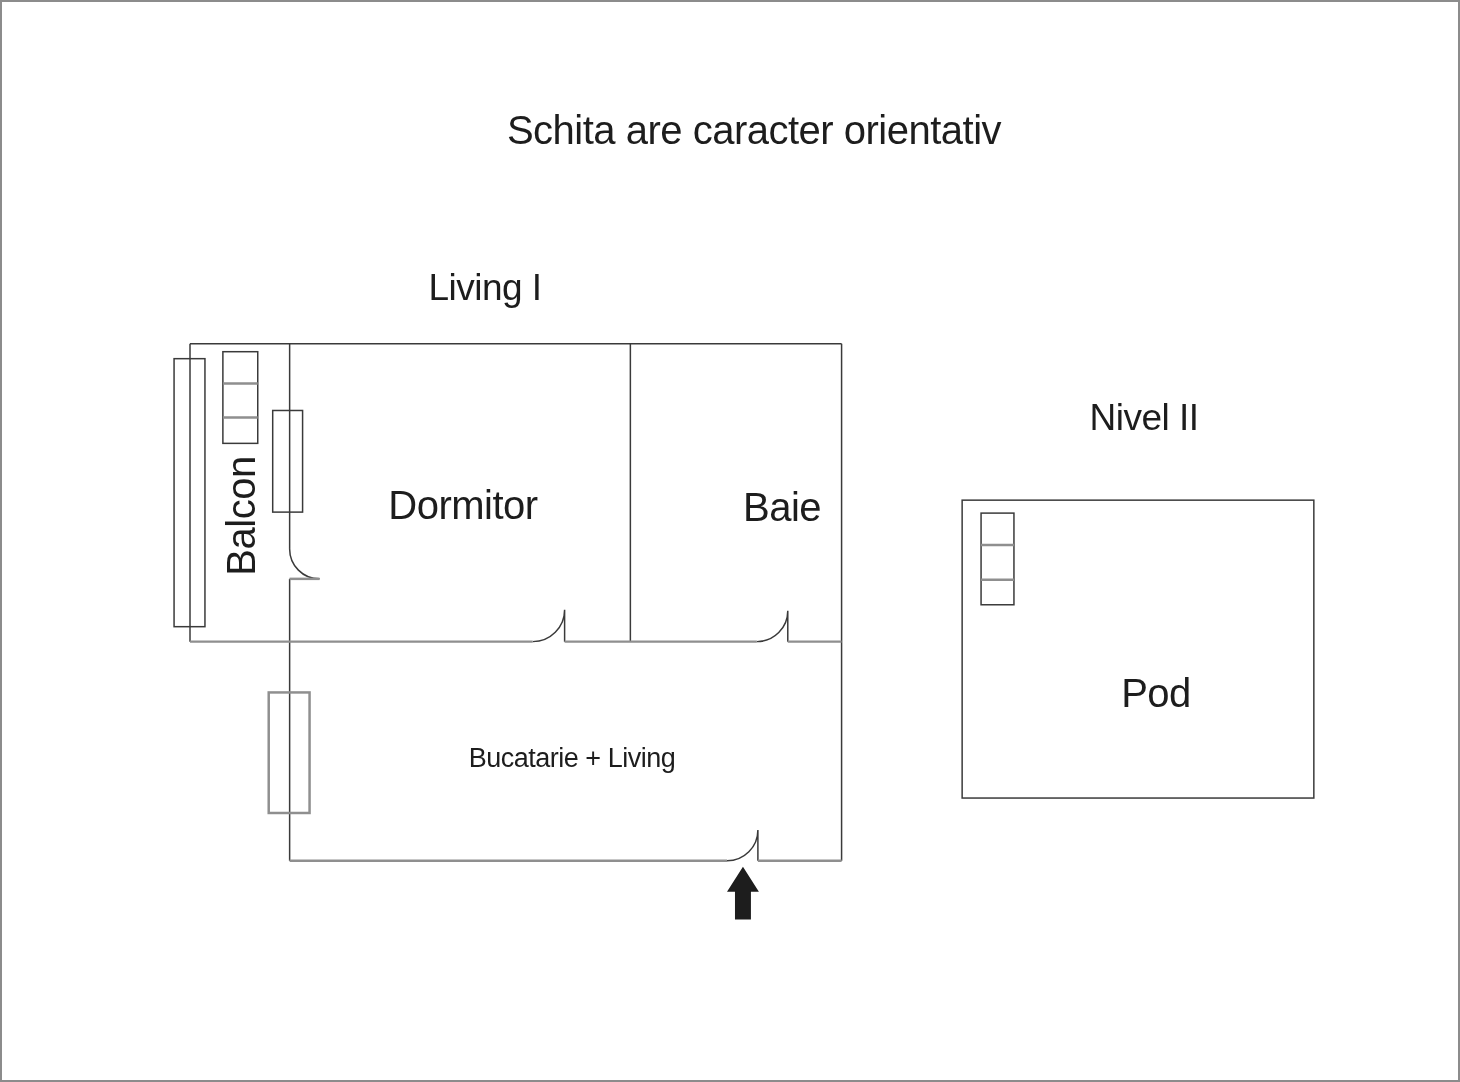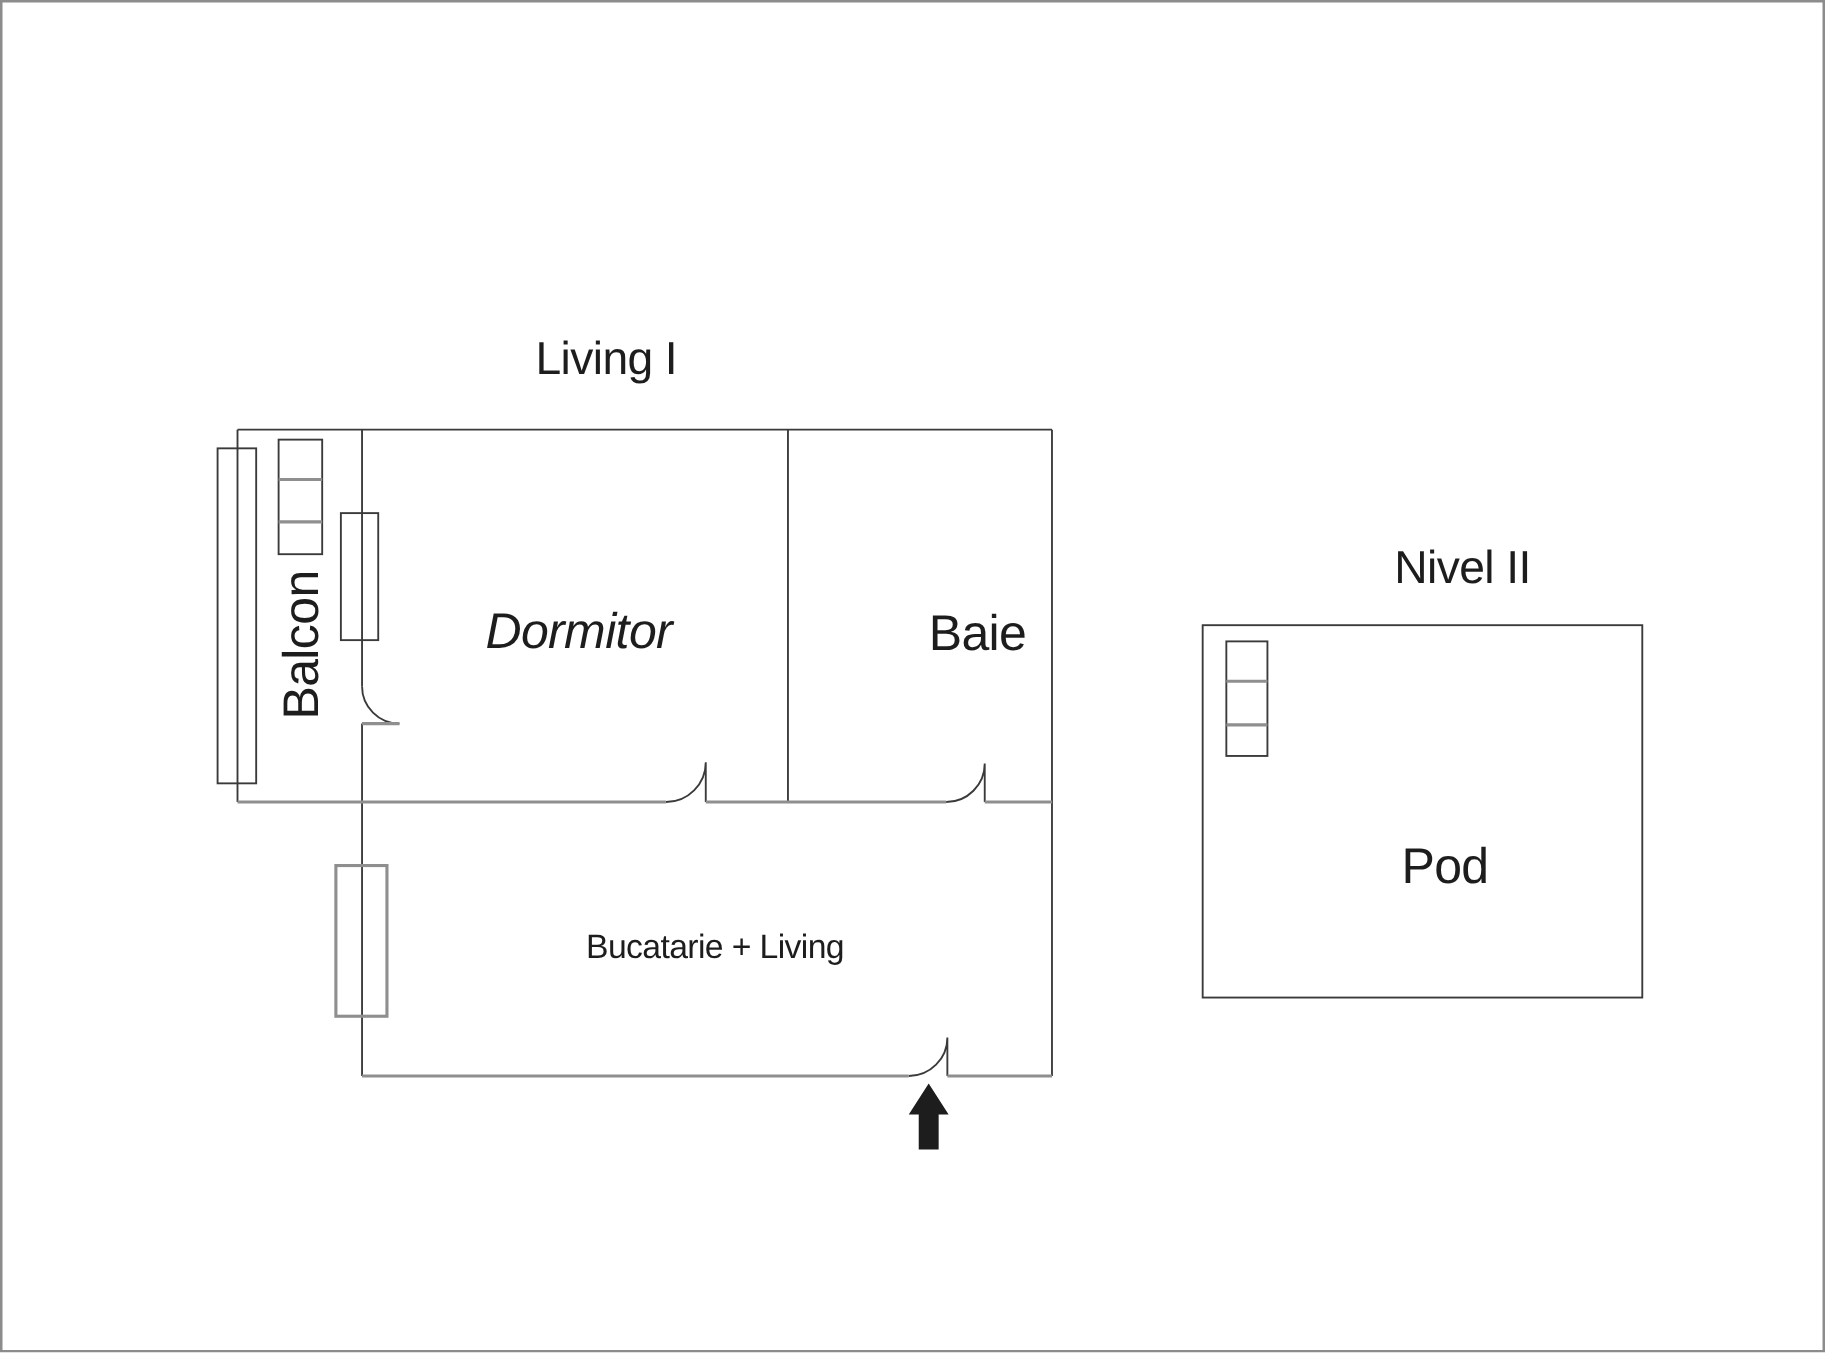--- a/index.html
+++ b/index.html
@@ -27,22 +27,22 @@
   .lbl {
     position: absolute;
     transform: translate(-50%, -50%);
     color: #1d1d1d;
     white-space: nowrap;
     letter-spacing: -0.5px;
     line-height: 1;
   }
   .lbl-title    { left: 752px;  top: 128px; font-size: 40px; }
   .lbl-nivel1   { left: 483px;  top: 285px; font-size: 37px; }
-  .lbl-nivel2   { left: 1142px; top: 452px; font-size: 37px; margin-left: 26px; }
-  .lbl-dormitor { left: 461px;  top: 503px; font-size: 40px; font-style: italic; }
+  .lbl-nivel2   { left: 1142px; top: 415px; font-size: 37px; }
+  .lbl-dormitor { left: 461px;  top: 503px; font-size: 40px; }
   .lbl-baie     { left: 736px;  top: 505px; font-size: 40px; margin-left: 44px; }
   .lbl-bucatarie{ left: 570px;  top: 756px; font-size: 27px; }
   .lbl-pod      { left: 1154px; top: 657px; font-size: 40px; margin-top: 34px; }
   .lbl-balcon   { left: 239px;  top: 514px; font-size: 40px;
                   transform: translate(-50%, -50%) rotate(-90deg); }
 </style>
 </head>
 <body>
 
 <div class="canvas">
@@ -72,20 +72,21 @@
       <path d="M288,862 H727 M758,862 H842"></path>
       <path d="M288,579 H318"></path>
       <rect x="267" y="693" width="41" height="121"></rect>
       <path d="M221,383 H256 M221,417 H256"></path>
       <path d="M982,545 H1015 M982,580 H1015"></path>
     </g>
 
     <polygon points="743,868 759,893 751,893 751,921 735,921 735,893 727,893" fill="#1d1d1d"></polygon>
   </svg>
 
+  <div class="lbl lbl-title">Schita are caracter orientativ</div>
   <div class="lbl lbl-nivel1">Living I</div>
   <div class="lbl lbl-balcon">Balcon</div>
   <div class="lbl lbl-dormitor">Dormitor</div>
   <div class="lbl lbl-baie">Baie</div>
   <div class="lbl lbl-bucatarie">Bucatarie + Living</div>
   <div class="lbl lbl-nivel2">Nivel II</div>
   <div class="lbl lbl-pod">Pod</div>
 
 </div>
 

